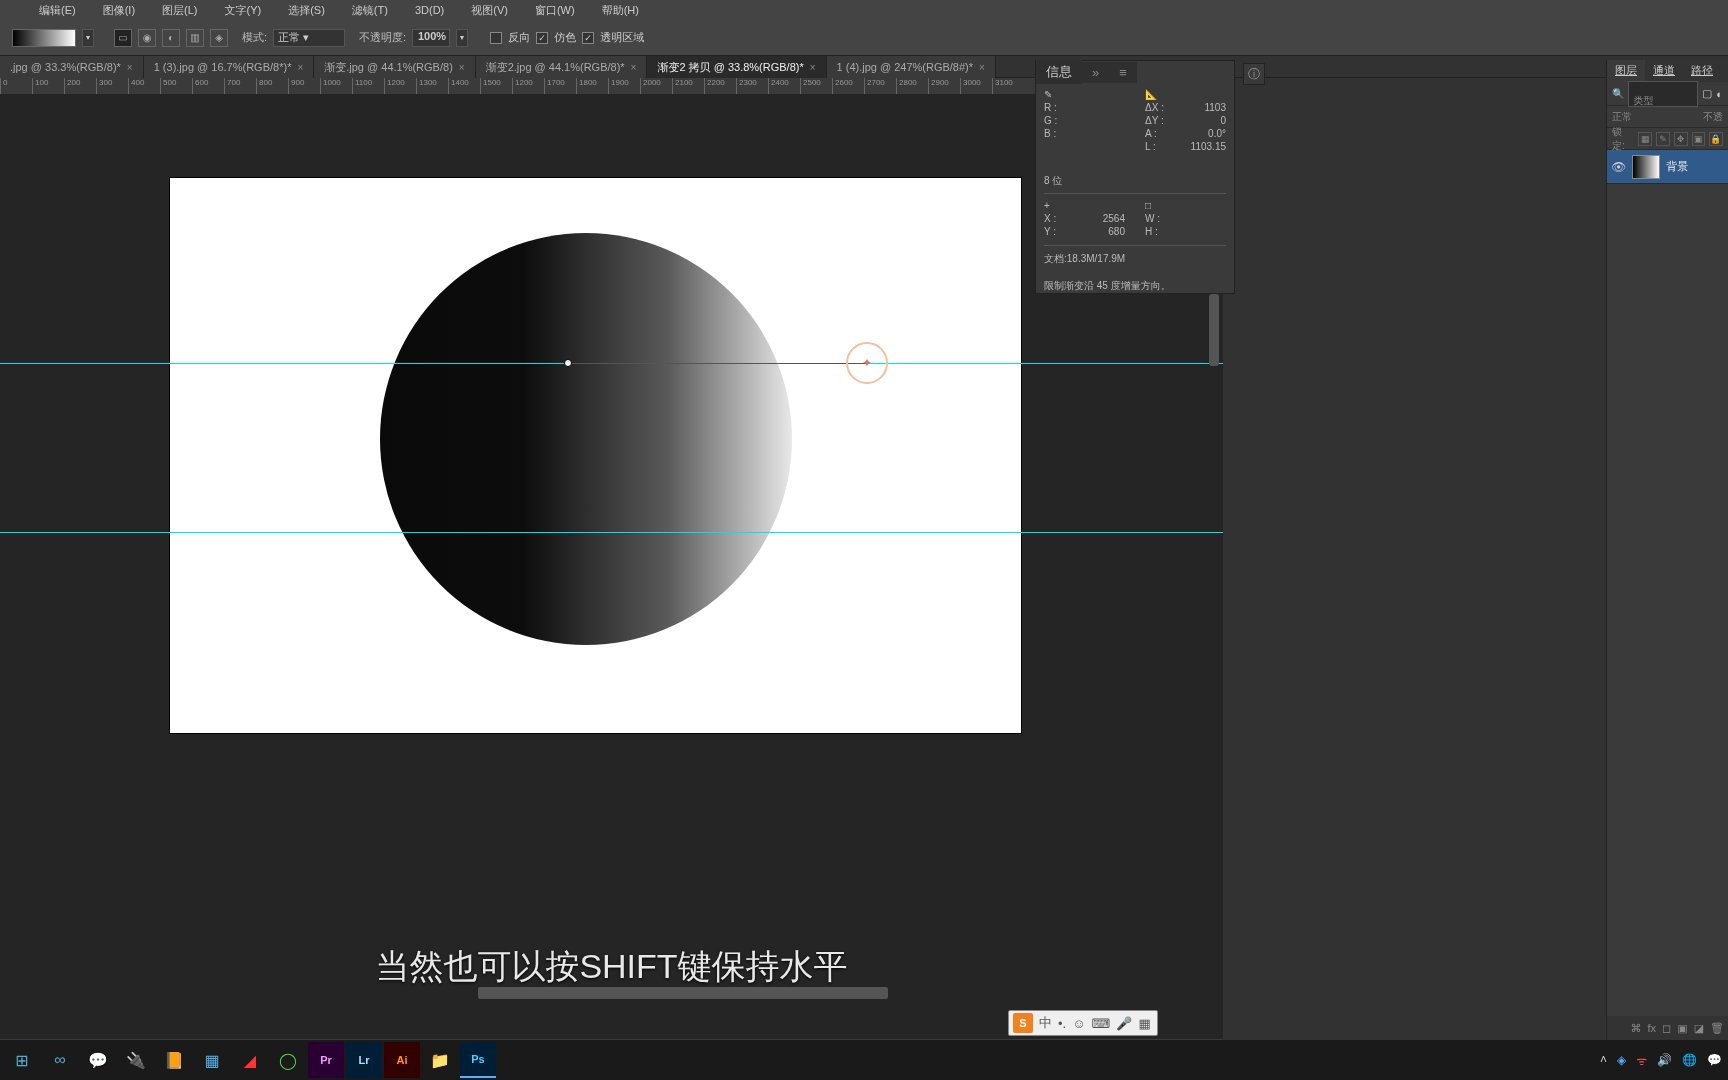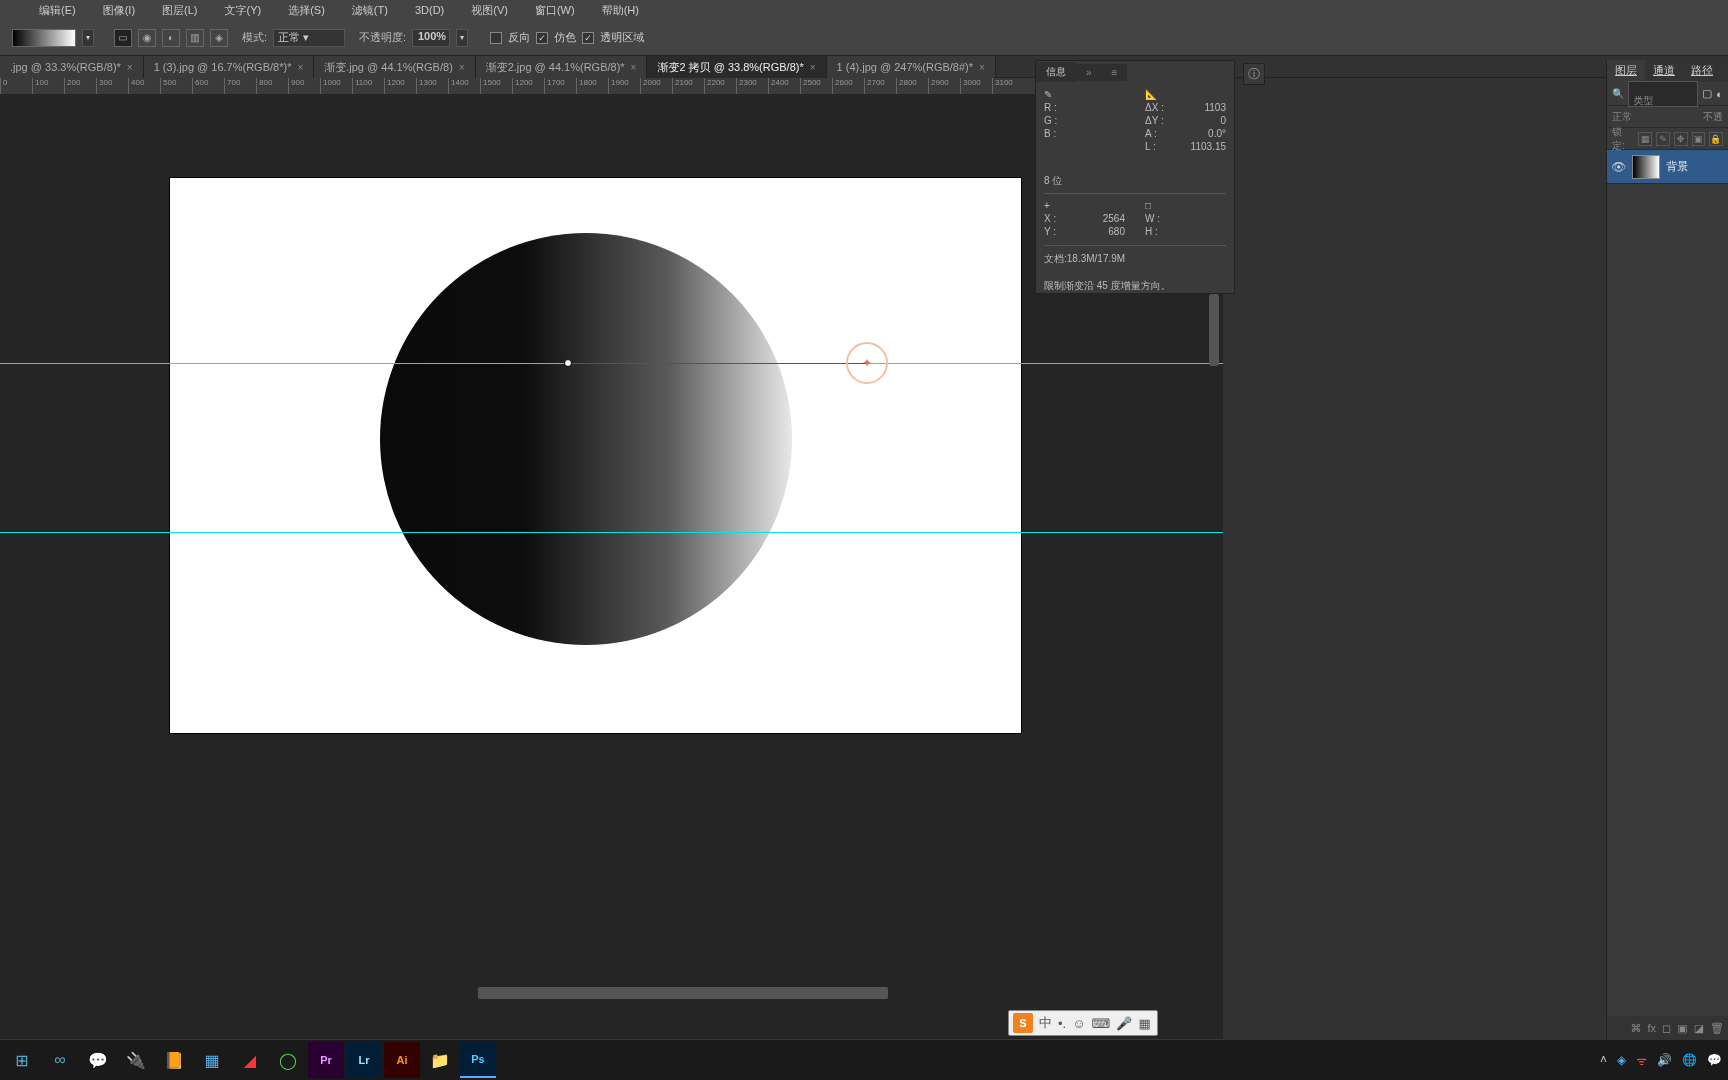--- a/index.html
+++ b/index.html
@@ -29,21 +29,21 @@
 .drag-line{ position:absolute; top:269px; left:568px; width:300px; height:1px; background:#555;}
 .drag-start{ position:absolute; top:265px; left:564px; width:8px; height:8px; border:1px solid #000; background:#fff; border-radius:50%;}
 .drag-cursor{ position:absolute; top:248px; left:846px; width:42px; height:42px; border:2px solid #f4bfa0; border-radius:50%; display:flex; align-items:center; justify-content:center;}
 .drag-cursor::after{content:"✦"; color:#d4785a; font-size:12px;}
 .subtitle{ position:absolute; left:0; width:1223px; bottom:50px; text-align:center; font-size:34px; color:#e8e8e8; text-shadow:0 1px 3px #000;}
 .hscroll{ position:absolute; bottom:41px; left:478px; width:410px; height:12px; background:#555; border-radius:2px;}
 .canvas-scroll{ position:absolute; right:4px; top:200px; width:10px; height:72px; background:#555; border-radius:3px;}
 .statusbar{ position:absolute; left:0; bottom:24px; width:1223px; height:17px; background:#3a3a3a; display:flex; align-items:center; padding:0 10px; font-size:10px; color:#bbb; gap:8px;}
 .info-panel{ position:absolute; top:60px; left:1035px; width:200px; height:234px; background:#3a3a3a; border:1px solid #222;}
 .info-tab{ height:22px; display:flex; align-items:center;}
-.info-tab span{ background:#2f2f2f; padding:3px 10px; font-size:10px;}
+.info-tab span{ background:#2f2f2f; padding:3px 10px; font-size:13px;}
 .info-menu{ float:right; padding:3px 8px; color:#888;}
 .info-body{ padding:6px 8px; font-size:10px; color:#bbb;}
 .info-row{ display:flex; justify-content:space-between; height:13px;}
 .info-col{ display:flex; gap:20px;}
 .info-block{ flex:1;}
 .info-sep{ border-top:1px solid #555; margin:6px 0;}
 .right-icons{ position:absolute; top:63px; left:1243px; width:25px; display:flex; flex-direction:column; gap:2px;}
 .right-icons div{ width:22px; height:22px; background:#3a3a3a; border:1px solid #222; display:flex;align-items:center;justify-content:center; font-size:12px; color:#999;}
 .layers-panel{ position:absolute; top:60px; right:0; width:122px; bottom:40px; background:#3a3a3a; border-left:1px solid #222;}
 .lp-tabs{ height:22px; display:flex; background:#333; font-size:11px;text-decoration:underline;}
@@ -156,20 +156,21 @@
 <div class="canvas-zone">
   <div class="artboard">
     <div class="sphere"></div>
   </div>
   <div class="guide-h" style="top:269px"></div>
   <div class="guide-h" style="top:438px"></div>
   <div class="drag-line"></div>
   <div class="drag-start"></div>
   <div class="drag-cursor"></div>
   <div class="canvas-scroll"></div>
+  <div class="subtitle">当然也可以按SHIFT键保持水平</div>
   <div class="hscroll"></div>
 </div>
 
 <div class="statusbar">
   <span>文档:18.3M/17.9M</span>
   <span>▸</span>
   <span style="margin-left:auto">◂</span>
   <span>▸</span>
 </div>
 

